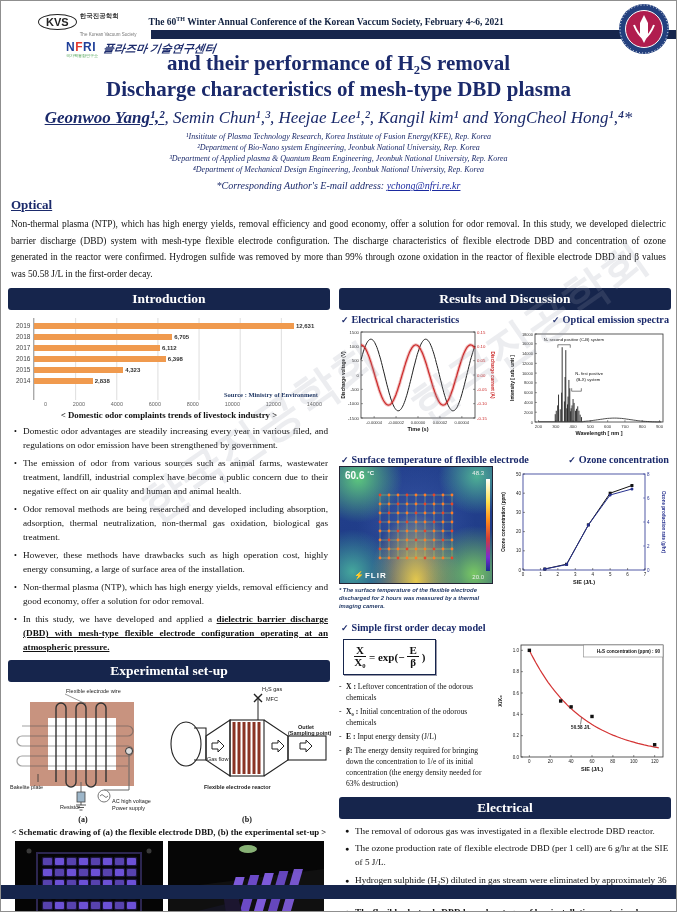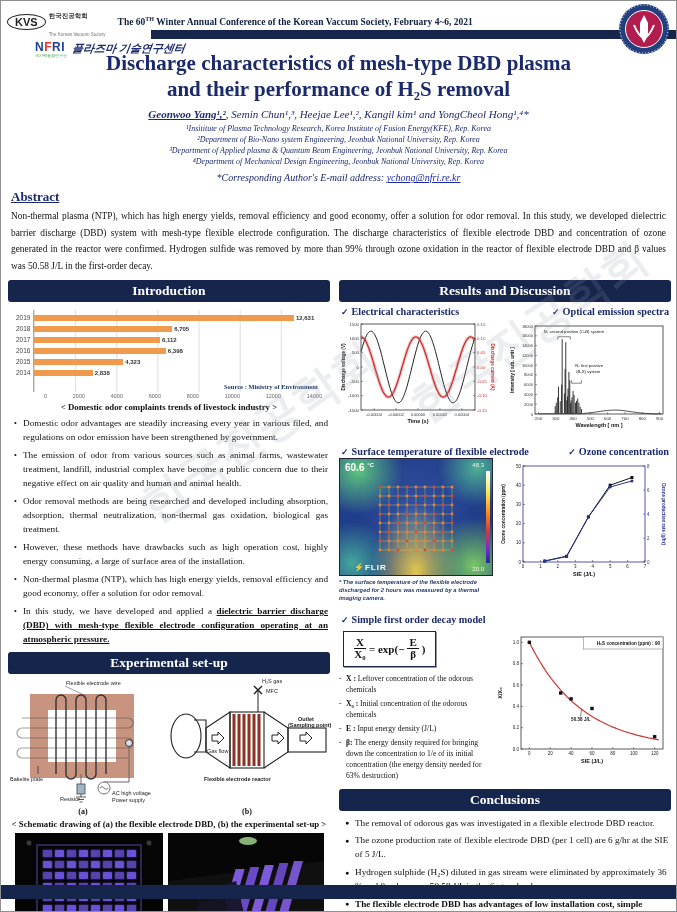--- a/index.html
+++ b/index.html
@@ -1,37 +1,37 @@
 <!DOCTYPE html>
 <html><head>
 <meta charset="utf-8">
 <style>
   html,body{margin:0;padding:0;background:#e8e8e8;}
   .poster{position:relative;width:677px;height:912px;background:#fff;border:1px solid #8f8f8f;
     box-sizing:border-box;overflow:hidden;font-family:"Liberation Serif",serif;color:#111;}
   
-  .hdr{position:relative;height:42px;}
+  .hdr{position:relative;height:42px;padding-left:31px;}
   .hdr-row1{display:flex;align-items:center;gap:6px;padding:3px 6px 0 6px;}
   .kvs-logo{display:flex;align-items:center;gap:3px;}
   .kvs-oval{border:1.6px solid #222;border-radius:50%;padding:1px 7px;font:bold 11px "Liberation Sans",sans-serif;color:#222;}
   .kvs-kr{font:bold 6.5px "Liberation Sans",sans-serif;color:#333;line-height:1.2;}
   .kvs-sub{font:4.5px "Liberation Sans",sans-serif;color:#777;}
   .conf{font:bold 9.5px "Liberation Serif",serif;color:#10203f;margin-left:6px;}
   .conf sup{font-size:6px;}
   .hdr-row2{display:flex;gap:5px;padding:1px 6px 0 34px;}
   .nfri{font:bold 12px "Liberation Sans",sans-serif;color:#1f3f99;letter-spacing:.5px;line-height:1;}
   .nfri .f{color:#e2392f;}
   .nfri-sub{display:block;font:4px "Liberation Sans",sans-serif;color:#3f9a45;letter-spacing:0;}
   .callig{font:italic bold 11px "Liberation Serif",serif;color:#1b2a6b;transform:skewX(-8deg);}
   .hdr-bar{position:absolute;left:150px;right:0;top:29px;height:9px;background:#16254c;}
   .emblem{position:absolute;right:6px;top:2px;width:52px;height:52px;z-index:5;}
   
   .title{色:#1b2a6b}
   .title{ text-align:center;color:#1b2a6b;font-weight:bold;font-size:21px;line-height:1.22;margin-top:8px;}
-  .authors{text-align:center;font-style:italic;font-size:11px;color:#1b2a6b;margin-top:6px;}
+  .authors{text-align:center;font-style:italic;font-size:17px;color:#1b2a6b;margin-top:6px;}
   .authors .first{text-decoration:underline;font-weight:bold;}
   .affils{text-align:center;font-style:italic;font-size:8px;color:#1b2a6b;line-height:1.35;margin-top:4px;}
   .corresp{text-align:center;font-style:italic;font-size:10px;color:#1b2a6b;margin-top:5px;}
   .corresp .email{color:#1b2aa0;text-decoration:underline;cursor:pointer;}
   
   .abstract{padding:4px 10px 0 10px;}
   .abstract h2{display:inline-block;margin:0;font-size:13px;color:#1b2a6b;text-decoration:underline;}
   .abstract p{margin:3px 0 0 0;font-size:9.4px;line-height:1.75;text-align:justify;}
   
   .cols{display:flex;gap:9px;padding:6px 7px 0 7px;}
@@ -139,38 +139,38 @@
     <svg class="emblem" viewBox="0 0 52 52">
       <circle cx="26" cy="26" r="25" fill="#23407e"></circle>
       <circle cx="26" cy="26" r="24" fill="none" stroke="#fff" stroke-width="1" stroke-dasharray="1 2.2"></circle>
       <circle cx="26" cy="26" r="18.5" fill="#b01d4e" stroke="#fff" stroke-width="1"></circle>
       <path d="M26 12 L30 20 L30 32 L26 40 L22 32 L22 20 Z" fill="#fff"></path>
       <path d="M16 22 q4 10 10 14 q6 -4 10 -14" fill="none" stroke="#fff" stroke-width="2"></path>
     </svg>
   </div>
 
   <div class="title">
+    <div>and their performance of H₂S removal</div>
     <div>Discharge characteristics of mesh-type DBD plasma</div>
-    <div>and their performance of H₂S removal</div>
   </div>
   <div class="authors">
     <span class="first">Geonwoo Yang¹,²</span><span>, Semin Chun¹,³, Heejae Lee¹,², Kangil kim¹ and YongCheol Hong¹,⁴*</span>
   </div>
   <div class="affils">
       <div>¹Insititute of Plasma Technology Research, Korea Institute of Fusion Energy(KFE), Rep. Korea</div>
       <div>²Department of Bio-Nano system Engineering, Jeonbuk National University, Rep. Korea</div>
       <div>³Department of Applied plasma &amp; Quantum Beam Engineering, Jeonbuk National University, Rep. Korea</div>
       <div>⁴Department of Mechanical Design Engineering, Jeonbuk National University, Rep. Korea</div>
     </div>
   <div class="corresp">
     <span>*Corresponding Author's E-mail address: </span><span class="email">ychong@nfri.re.kr</span>
   </div>
 
   <div class="abstract">
-    <h2>Abstract</h2>
+    <h2>Optical</h2>
     <p>Non-thermal plasma (NTP), which has high energy yields, removal efficiency and good economy, offer a solution for odor removal. In this study, we developed dielectric barrier discharge (DBD) system with mesh-type flexible electrode configuration. The discharge characteristics of flexible electrode DBD and concentration of ozone generated in the reactor were confirmed. Hydrogen sulfide was removed by more than 99% through ozone oxidation in the reactor of flexible electrode DBD and β values was 50.58 J/L in the first-order decay.</p>
   </div>
 
   <div class="cols">
 
     <div class="col-l">
       <div class="sec-hdr">Introduction</div>
 
       <div class="chart-box">
         <div class="bars-wrap">
@@ -840,21 +840,21 @@
             <rect x="32.652941176470584" y="13.63333333333334" width="3.4" height="3.4" fill="#111"></rect>
             <rect x="63.9764705882353" y="64.3" width="3.4" height="3.4" fill="#111"></rect>
             <rect x="74.41764705882353" y="70.16666666666667" width="3.4" height="3.4" fill="#111"></rect>
             <rect x="95.3" y="79.76666666666667" width="3.4" height="3.4" fill="#111"></rect>
             <rect x="157.94705882352943" y="108.03333333333332" width="3.4" height="3.4" fill="#111"></rect>
             <line x1="86.55882352941177" y1="82.53333333333333" x2="85.51470588235294" y2="89.46666666666667" stroke="#333" stroke-width="0.6"></line>
             <text x="76.11764705882354" y="94.26666666666667" font-size="4.6" text-anchor="start" fill="#111" font-weight="bold">50.58 J/L</text>
           </svg>
       </div>
 
-      <div class="sec-hdr" style="margin-top:5px;">Conclusions</div>
+      <div class="sec-hdr" style="margin-top:5px;">Electrical</div>
       <div class="conc-bullets">
           <div class="b">
             <span class="mk">●</span>
             <span class="tx">The removal of odorous gas was investigated in a flexible electrode DBD reactor.</span>
           </div>
           <div class="b">
             <span class="mk">●</span>
             <span class="tx">The ozone production rate of flexible electrode DBD (per 1 cell) are 6 g/hr at the SIE of 5 J/L.</span>
           </div>
           <div class="b">

